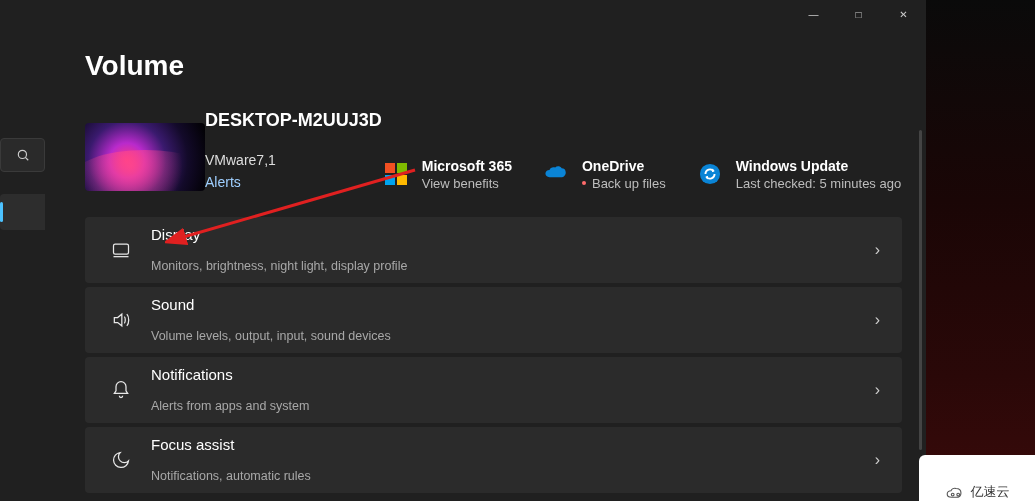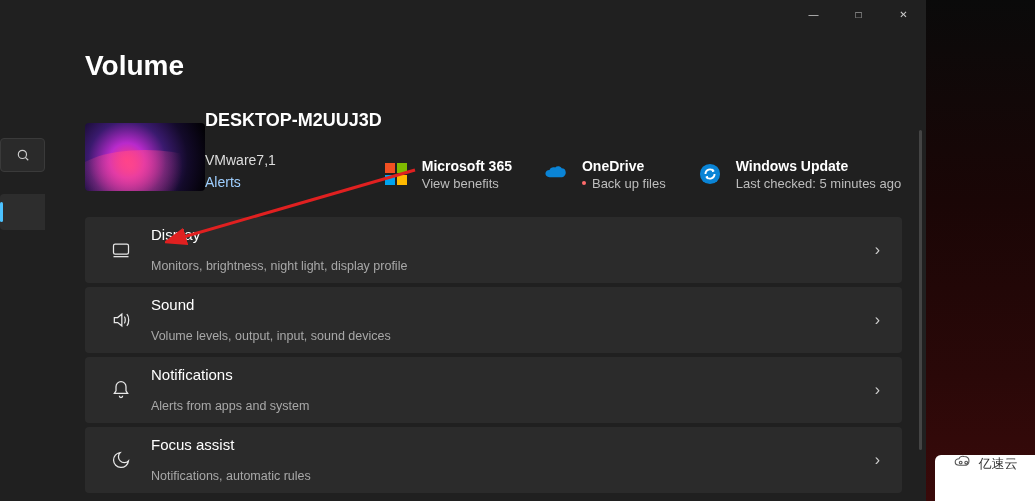--- a/index.html
+++ b/index.html
@@ -45,21 +45,21 @@
   .item-icon svg { width:20px; height:20px; stroke:#e8e8e8; fill:none; stroke-width:1.5; }
   .item-text { flex:1; }
   .item-title { font-size:15px; }
   .item-sub { font-size:12.5px; color:#a8a8a8; margin-top:16px; }
   .chevron { color:#ccc; }
 
   .scroll-track { position:absolute; right:4px; top:100px; width:3px; height:320px; background:#444; border-radius:2px;}
 
   .arrow { position:absolute; pointer-events:none; }
 
-  .watermark { position:absolute; right:0; bottom:0; width:100px; height:46px; background:#fff; display:flex; align-items:flex-start; justify-content:center; gap:4px; color:#333; font-size:13px; font-weight:500; border-top-left-radius:6px;}
+  .watermark { position:absolute; right:0; bottom:0; width:116px; height:46px; background:#fff; display:flex; align-items:flex-end; justify-content:center; gap:4px; color:#333; font-size:13px; font-weight:500; border-top-left-radius:6px;}
   .watermark svg { width:22px; height:14px; }
 
   .bgstrip { position:absolute; left:926px; top:0; width:109px; height:501px; background: linear-gradient(180deg, #0a0a0a 0%, #1a0606 40%, #2a0808 75%, #3a0a0a 100%); }
 </style>
 </head>
 <body>
 
 <div class="bgstrip"></div>
 
 <div class="window">

